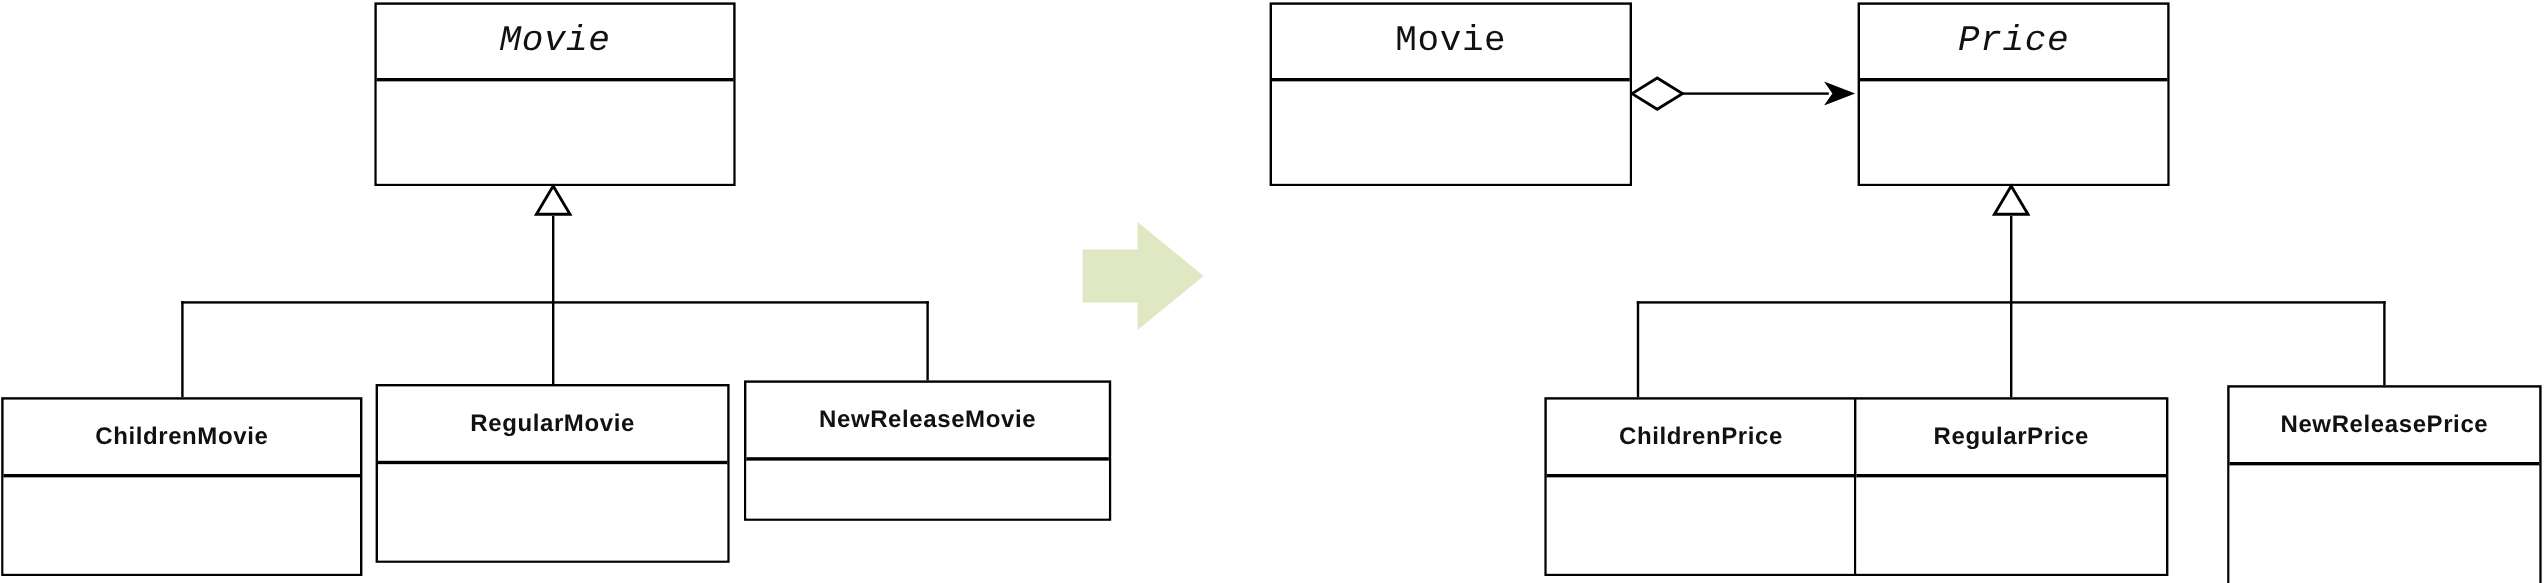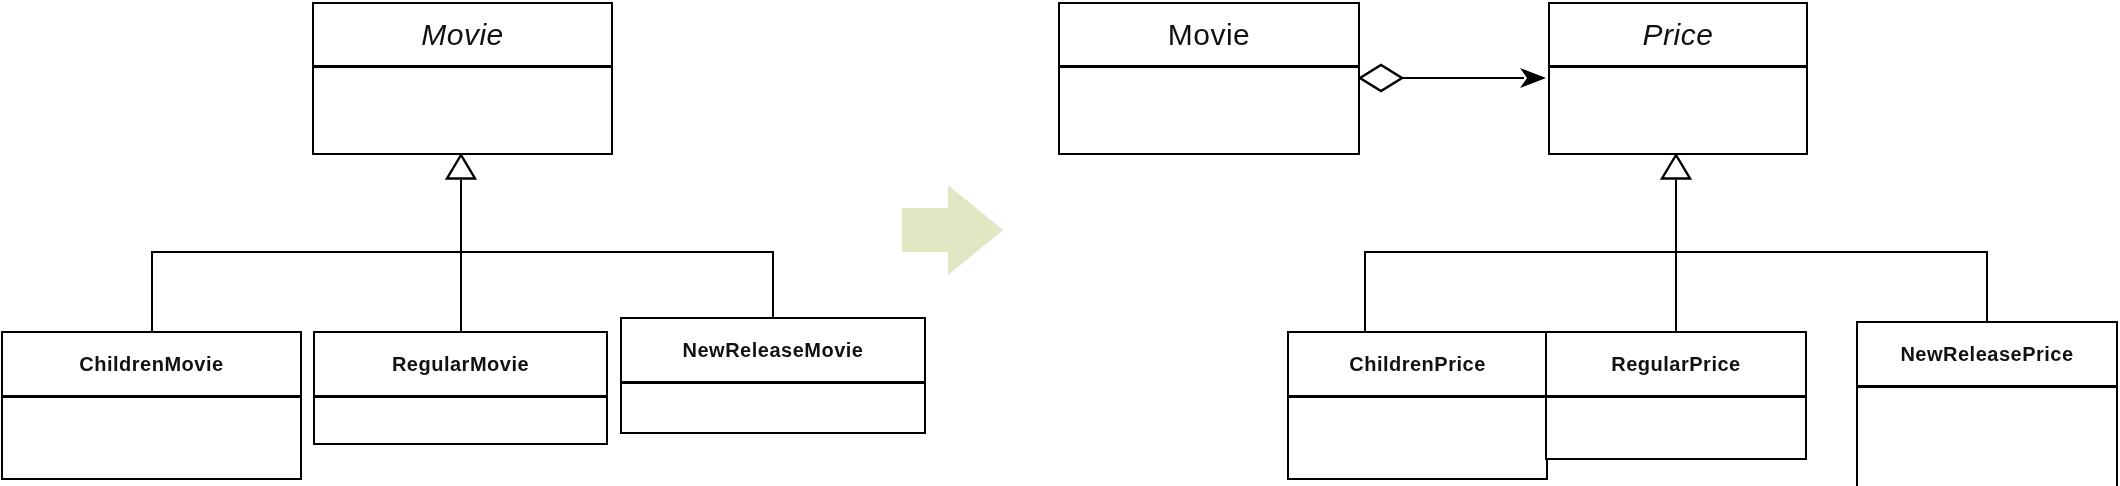--- a/index.html
+++ b/index.html
@@ -26,21 +26,21 @@
   }
   .uml-name {
     display: flex;
     align-items: center;
     justify-content: center;
     border-bottom: 3px solid #000000;
     font-size: 30px;
     letter-spacing: 0.5px;
     white-space: nowrap;
   }
-  .head-top { height: 61px; }
+  .head-top { height: 61px; font-family: Liberation Mono, monospace; }
   .head-bot { height: 62px; font-size: 20px; }
   .italic { font-style: italic; }
   .bold   { font-weight: 700; }
   .uml-body { flex: 1; background: #ffffff; }
   .ln {
     position: absolute;
     background: #000000;
   }
   .abs { position: absolute; }
 </style>
@@ -63,21 +63,21 @@
   <div class="ln" style="left:151px;top:251px;width:623px;height:2px"></div>
 
   <div class="ln" style="left:151px;top:251px;width:2px;height:80px"></div>
   <div class="ln" style="left:772px;top:251px;width:2px;height:80px"></div>
 
   <div class="uml-class" style="left:1px;top:331px;width:301px;height:149px">
     <div class="uml-name head-bot bold">ChildrenMovie</div>
     <div class="uml-body"></div>
   </div>
 
-  <div class="uml-class" style="left:313px;top:331px;width:295px;height:114px">
+  <div class="uml-class" style="left:313px;top:320px;width:295px;height:149px">
     <div class="uml-name head-bot bold">RegularMovie</div>
     <div class="uml-body"></div>
   </div>
 
   <div class="uml-class" style="left:620px;top:317px;width:306px;height:117px">
     <div class="uml-name head-bot bold">NewReleaseMovie</div>
     <div class="uml-body"></div>
   </div>
 
   <svg class="abs" style="left:902px;top:185px" width="101" height="90" viewBox="0 0 101 90">
@@ -113,21 +113,21 @@
   <div class="ln" style="left:1364px;top:251px;width:624px;height:2px"></div>
 
   <div class="ln" style="left:1364px;top:251px;width:2px;height:80px"></div>
   <div class="ln" style="left:1986px;top:251px;width:2px;height:80px"></div>
 
   <div class="uml-class" style="left:1287px;top:331px;width:261px;height:149px">
     <div class="uml-name head-bot bold">ChildrenPrice</div>
     <div class="uml-body"></div>
   </div>
 
-  <div class="uml-class" style="left:1545px;top:331px;width:262px;height:129px">
+  <div class="uml-class" style="left:1545px;top:331px;width:262px;height:149px">
     <div class="uml-name head-bot bold">RegularPrice</div>
     <div class="uml-body"></div>
   </div>
 
   <div class="uml-class" style="left:1856px;top:321px;width:262px;height:193px">
     <div class="uml-name head-bot bold">NewReleasePrice</div>
     <div class="uml-body"></div>
   </div>
 
 </div>

